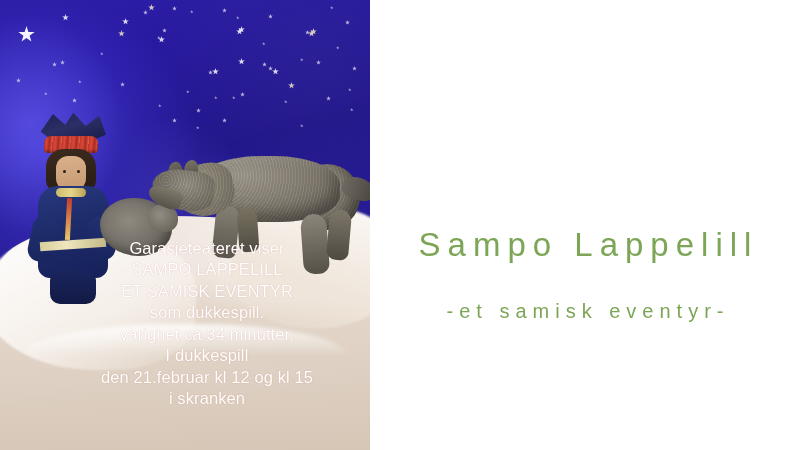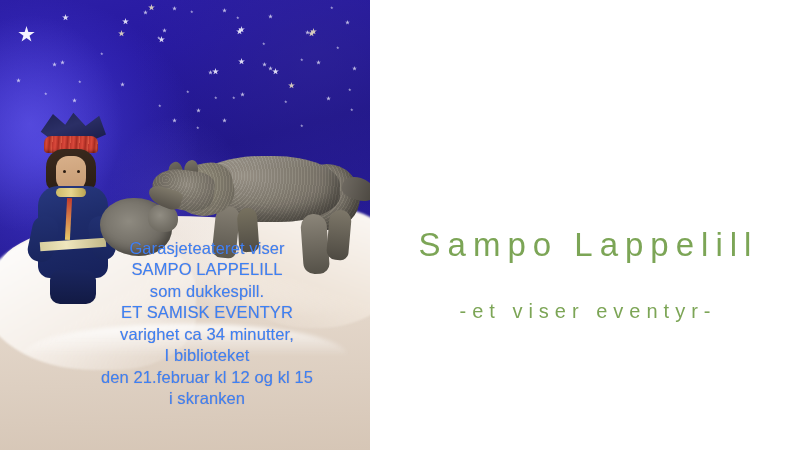--- a/index.html
+++ b/index.html
@@ -219,21 +219,21 @@
     background-image:
       repeating-radial-gradient(circle at 20% 30%, rgba(255,255,255,.07) 0 1px, rgba(0,0,0,.05) 1px 3px);
     mix-blend-mode:overlay; pointer-events:none; }
 
   
   .overlay-text{
     position:absolute; left:0; top:238px; width:370px;
     text-align:center; line-height:1.30; z-index:6;
   }
   .overlay-text .ln{
-    color:#3b82f6; font-size:16.5px; font-weight:400;
+    color:#ffffff; font-size:16.5px; font-weight:400;
     font-family:"Liberation Sans", sans-serif;
     letter-spacing:.1px; white-space:nowrap; mix-blend-mode:normal;
     text-shadow:0 0 1px rgba(160,40,30,.35);
     padding-left:44px;
   }
 
   
   .right{
     position:relative; flex:1 1 auto; height:450px; background:#ffffff;
     display:flex; flex-direction:column; align-items:center;
@@ -367,27 +367,27 @@
       <div class="w-ear2"></div>
       <div class="w-head">
           <div class="w-fur"></div>
         </div>
       <div class="w-snout"></div>
     </div>
 
     <div class="overlay-text">
       <div class="ln">Garasjeteateret viser</div>
       <div class="ln">SAMPO LAPPELILL</div>
+      <div class="ln">ET SAMISK EVENTYR</div>
       <div class="ln">som dukkespill.</div>
-      <div class="ln">ET SAMISK EVENTYR</div>
       <div class="ln">varighet ca 34 minutter,</div>
-      <div class="ln">I biblioteket</div>
+      <div class="ln">I dukkespill</div>
       <div class="ln">den 21.februar kl 12 og kl 15</div>
       <div class="ln">i skranken</div>
     </div>
   </div>
 
   <div class="right">
     <div class="subtitle">Sampo Lappelill</div>
-    <div class="tagline">-et viser eventyr-</div>
+    <div class="tagline">-et samisk eventyr-</div>
   </div>
 
 </div>
 
 </body></html>

